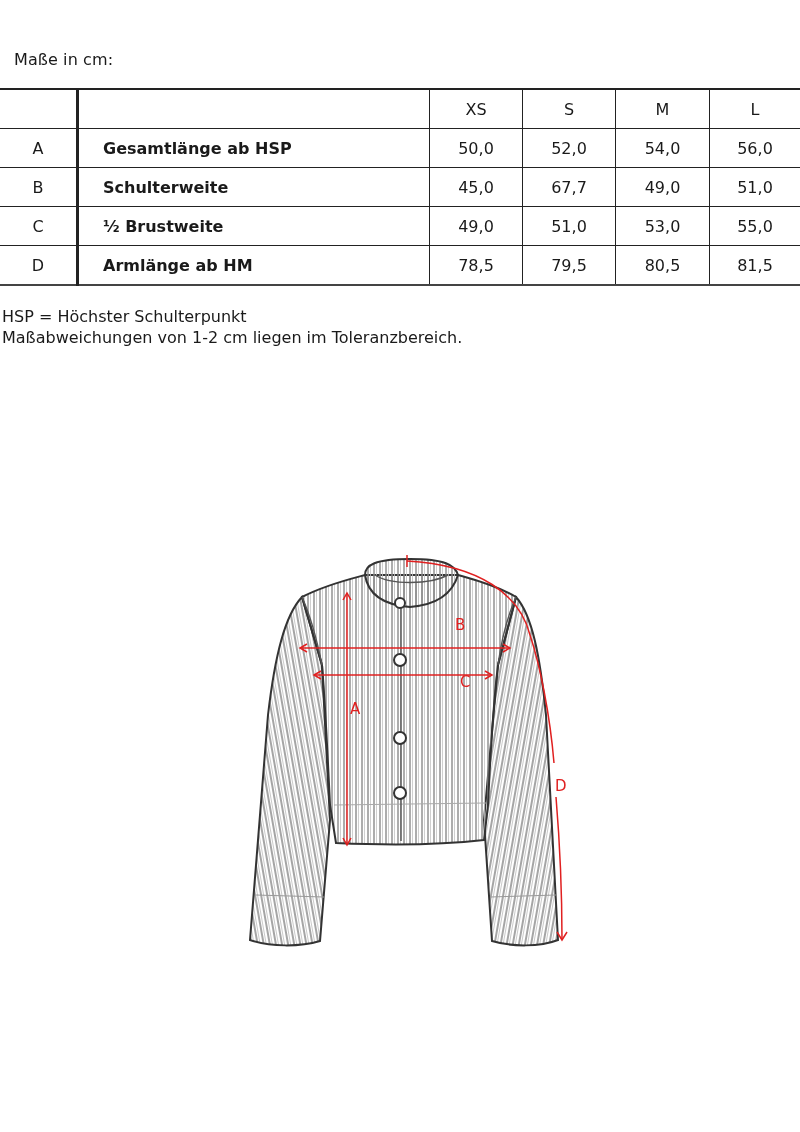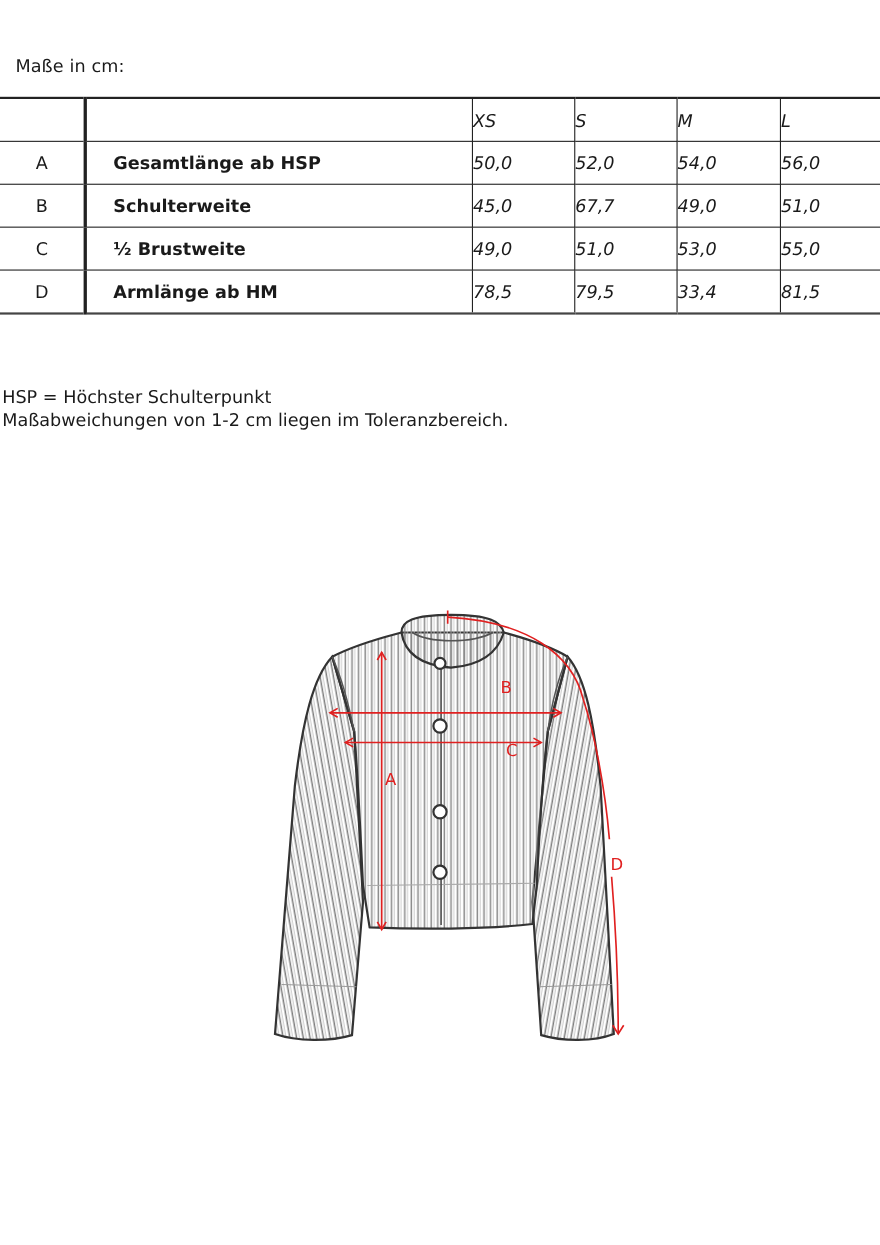--- a/index.html
+++ b/index.html
@@ -18,28 +18,28 @@
     }
     table.size-table td {
       height: 38px; padding: 0;
       border-top: 1.5px solid #222;
       border-bottom: 1.5px solid #222;
     }
     table.size-table tr.last td { border-bottom: 2px solid #444; }
     table.size-table tr:first-child td { border-top: 2px solid #222; }
     td.key { width: 76px; text-align: center; border-right: 3px solid #222; }
     td.label { width: 352px; text-align: left; padding-left: 24px !important; box-sizing: border-box; border-right: 1.5px solid #222; font-weight: bold; }
-    td.val { text-align: left; border-right: 1.5px solid #222; font-style: italic; }
+    td.val { text-align: center; border-right: 1.5px solid #222; }
     td.val.c1 { width: 92px; }
     td.val.c2 { width: 92px; }
     td.val.c3 { width: 93px; }
     td.val.c4 { border-right: none; }
     .notes {
       position: absolute; left: 2px; top: 307px;
-      font-size: 16px; line-height: 20.5px; margin-top: 44px;
+      font-size: 16px; line-height: 20.5px;
     }
     .figure {
       position: absolute; left: 240px; top: 545px; width: 340px; height: 410px;
     }
     .figure svg { width: 100%; height: 100%; }
     .meas-label {
       position: absolute; color: #e02020; font-size: 15px;
       font-family: "DejaVu Sans", sans-serif;
     }
   </style>
@@ -80,21 +80,21 @@
     <td class="val c1">49,0</td>
     <td class="val c2">51,0</td>
     <td class="val c3">53,0</td>
     <td class="val c4">55,0</td>
   </tr>
   <tr class="last">
     <td class="key">D</td>
     <td class="label">Armlänge ab HM</td>
     <td class="val c1">78,5</td>
     <td class="val c2">79,5</td>
-    <td class="val c3">33,4</td>
+    <td class="val c3">80,5</td>
     <td class="val c4">81,5</td>
   </tr>
 </tbody>
   </table>
 
 <div class="notes">
   <div>HSP = Höchster Schulterpunkt</div>
   <div>Maßabweichungen von 1-2 cm liegen im Toleranzbereich.</div>
 </div>
 

